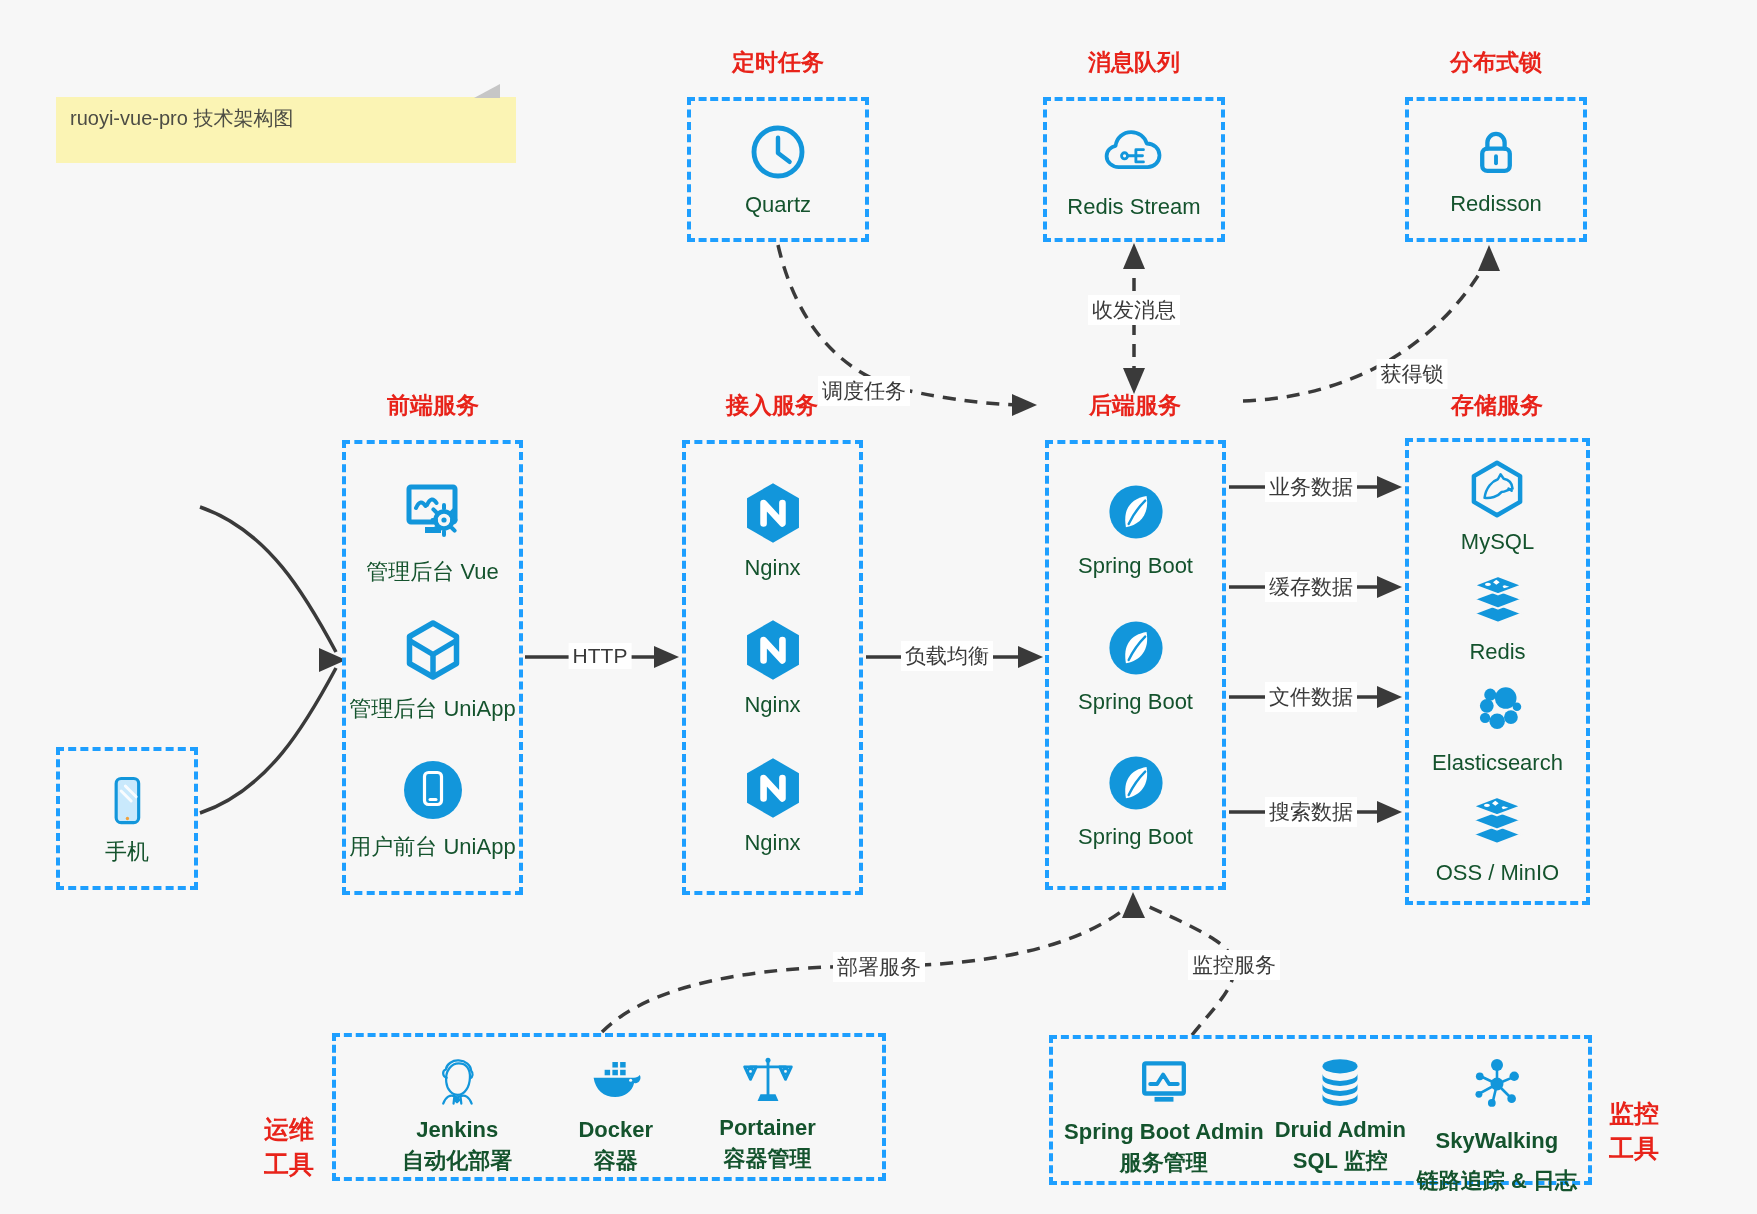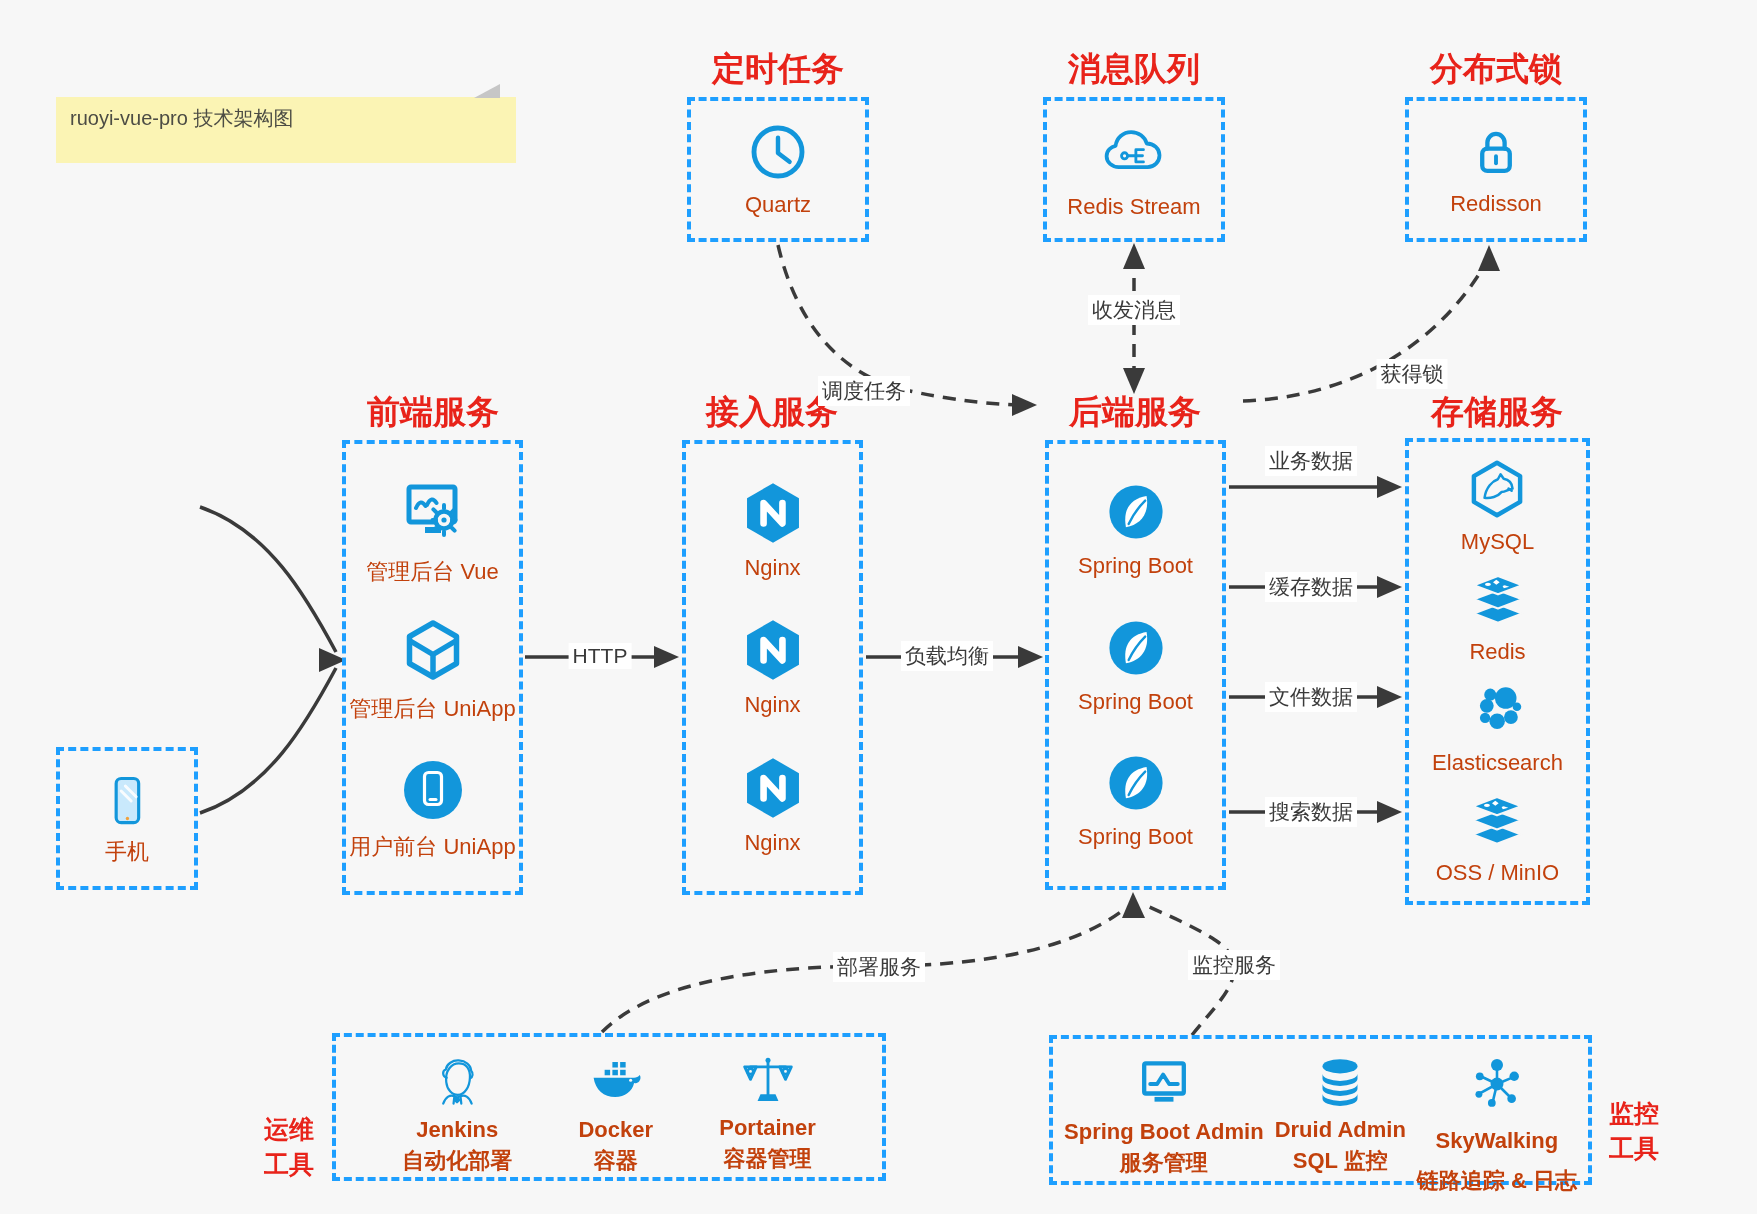--- a/index.html
+++ b/index.html
@@ -11,22 +11,22 @@
   .canvas{position:relative;width:1757px;height:1214px;background:var(--bg);overflow:hidden;}
   .connectors{position:absolute;left:0;top:0;pointer-events:none;}
   .connectors path{fill:none;stroke:var(--arrow);stroke-width:3.5;}
   .connectors path.dash{stroke-dasharray:13 9;}
   .connectors polygon{fill:var(--arrow);}
   .dashed-box{position:absolute;border:4px dashed var(--accent);display:flex;}
   .col{flex-direction:column;justify-content:space-evenly;align-items:center;}
   .row{flex-direction:row;justify-content:space-evenly;align-items:flex-start;padding-top:14px;font-weight:bold;}
   .item{display:flex;flex-direction:column;align-items:center;gap:7px;}
   .item .icon{display:block;color:var(--icon);line-height:0;}
-  .label{font-size:22px;color:#c2410c;white-space:nowrap;line-height:1.25;text-align:center;}
-  .group-title{position:absolute;transform:translateX(-50%);font-size:33px;font-weight:bold;color:var(--red);white-space:nowrap;}
+  .label{font-size:22px;color:#14532d;white-space:nowrap;line-height:1.25;text-align:center;}
+  .group-title{position:absolute;transform:translateX(-50%);font-size:23px;font-weight:bold;color:var(--red);white-space:nowrap;}
   .side-title{position:absolute;transform:translateX(-50%);font-size:25px;font-weight:bold;color:var(--red);text-align:center;line-height:1.4;}
   .edge-label{position:absolute;transform:translate(-50%,-50%);background:#fff;padding:1px 4px;font-size:21px;color:#3a3a3a;white-space:nowrap;}
   .note{position:absolute;left:56px;top:97px;width:460px;height:66px;background:var(--note-bg);padding:9px 14px;font-size:20px;line-height:1.25;color:#4c4c44;}
   .note-fold{position:absolute;right:16px;top:-13px;line-height:0;}
 </style>
 </head>
 <body>
 
 <div class="canvas">
 
@@ -384,21 +384,21 @@
           </g>
         </svg>
       </span>
       <span class="label">SkyWalking</span>
       <span class="label">链路追踪 &amp; 日志</span>
     </div>
   </div>
 
   <span class="edge-label" style="left:600px;top:656px">HTTP</span>
   <span class="edge-label" style="left:947px;top:656px">负载均衡</span>
-  <span class="edge-label" style="left:1311px;top:461px">业务数据</span>
+  <span class="edge-label" style="left:1311px;top:487px">业务数据</span>
   <span class="edge-label" style="left:1311px;top:587px">缓存数据</span>
   <span class="edge-label" style="left:1311px;top:697px">文件数据</span>
   <span class="edge-label" style="left:1311px;top:812px">搜索数据</span>
   <span class="edge-label" style="left:864px;top:391px">调度任务</span>
   <span class="edge-label" style="left:1134px;top:310px">收发消息</span>
   <span class="edge-label" style="left:1412px;top:374px">获得锁</span>
   <span class="edge-label" style="left:879px;top:967px">部署服务</span>
   <span class="edge-label" style="left:1234px;top:965px">监控服务</span>
 
 </div>

